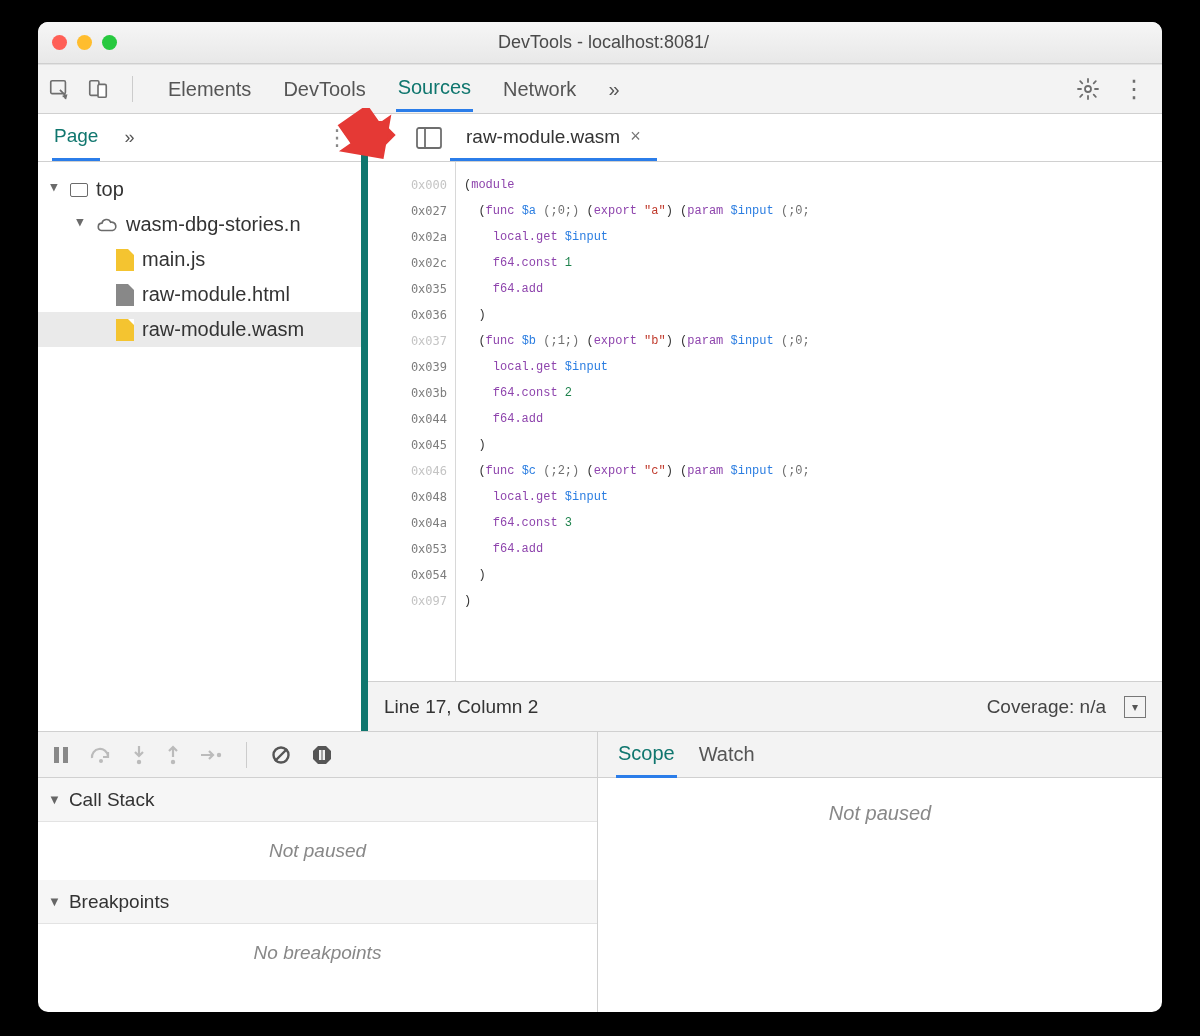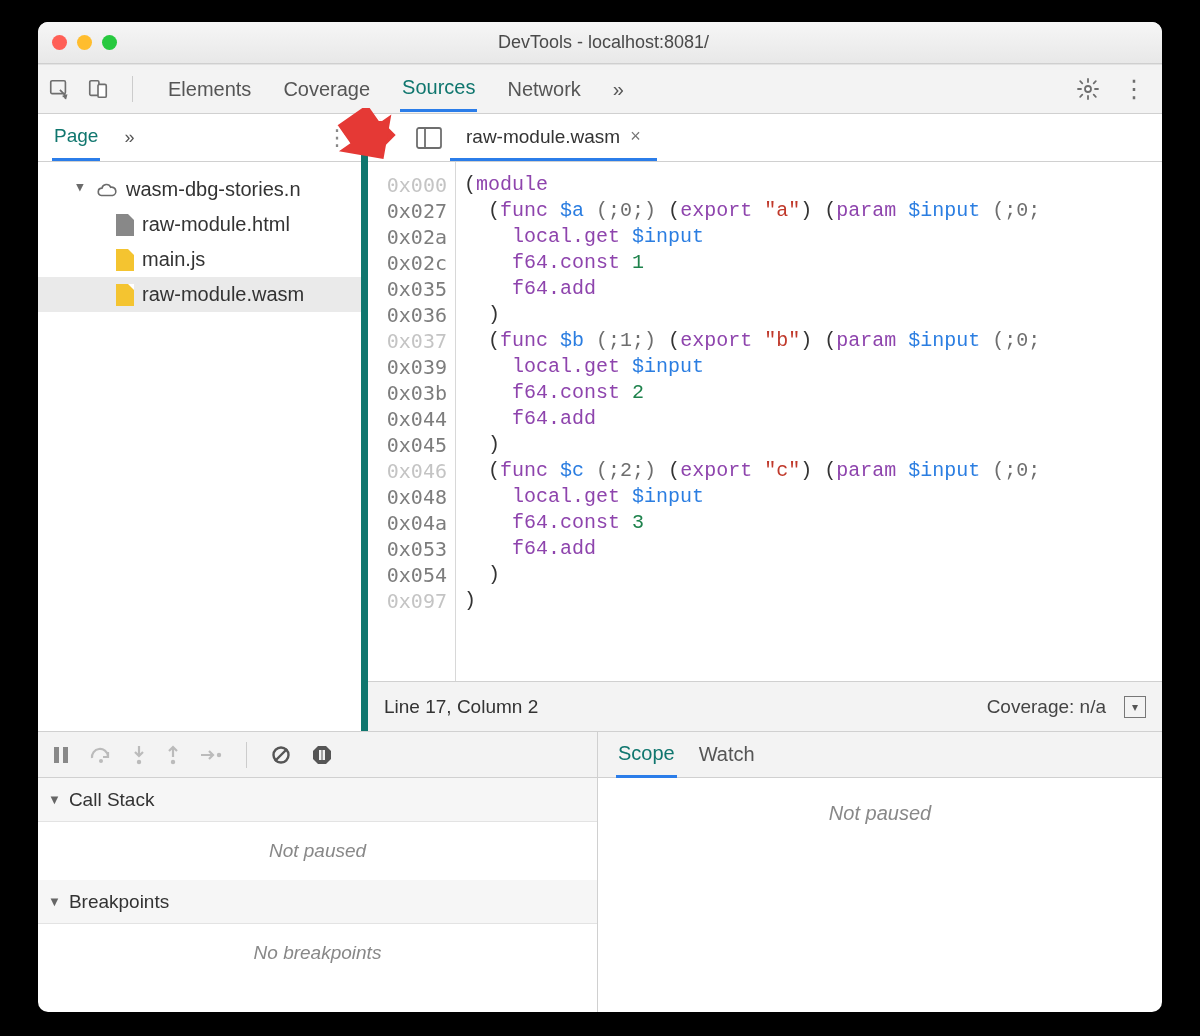--- a/index.html
+++ b/index.html
@@ -89,21 +89,21 @@
   .editor-pane { flex:1; display:flex; flex-direction:column; min-width:0; position:relative;}
   .editor-tabs {
     height:48px; display:flex; align-items:flex-end; border-bottom:1px solid #d0d0d0;
     padding-left:6px; gap:0; font-size:19px; color:#555; position:relative;
   }
   .ed-icon { width:42px; height:100%; display:flex; align-items:center; justify-content:center; color:#6e6e6e;}
   .ed-tab { height:46px; display:flex; align-items:center; gap:10px; padding:0 16px; border-bottom:3px solid transparent;}
   .ed-tab.active { border-bottom-color:#2b7de9; color:#333;}
   .ed-close { font-size:18px; color:#777;}
   .arrow-overlay { position:absolute; left:-36px; top:-6px; z-index:5;}
-  .code-wrap { flex:1; display:flex; overflow:hidden; font-family: ui-monospace, Menlo, Consolas, monospace; font-size:20px; line-height:26px; }
+  .code-wrap { flex:1; display:flex; overflow:hidden; font-family: ui-monospace, Menlo, Consolas, monospace; font-size:12px; line-height:26px; }
   .gutter { width:88px; border-right:1px solid #d8d8d8; text-align:right; padding:10px 8px 10px 0; color:#7d7d7d; font-family:inherit;}
   .gutter .muted { color:#c4c4c4; }
   .code { padding:10px 0 10px 8px; white-space:pre; overflow:hidden; flex:1; font-family:Liberation Mono, monospace;}
   .kw { color:#8e44ad; }
   .nm { color:#2a7de1; }
   .cm { color:#6e6e6e; }
   .str { color:#c0392b; }
   .num { color:#1e824c; }
   .status {
     height:50px; border-top:1px solid #d0d0d0;
@@ -153,21 +153,21 @@
     </div>
     <div class="tb-icon">
       <svg width="22" height="22" viewBox="0 0 24 24" fill="none" stroke="#6e6e6e" stroke-width="1.8">
           <rect x="3" y="3" width="10" height="16" rx="1.5"></rect>
           <rect x="12" y="7" width="9" height="14" rx="1.5" fill="#fff"></rect>
         </svg>
     </div>
     <span class="tb-sep"></span>
     <div class="tabs">
       <span class="tab">Elements</span>
-      <span class="tab">Coverage</span>
+      <span class="tab">DevTools</span>
       <span class="tab active">Sources</span>
       <span class="tab">Network</span>
       <span class="tab overflow">»</span>
     </div>
     <div class="tb-right">
       <span>
         <svg width="24" height="24" viewBox="0 0 24 24" stroke="#6e6e6e" stroke-width="1.8" fill="#6e6e6e">
             <circle cx="12" cy="12" r="3" fill="#fff"></circle>
             <path d="M12 2v3M12 19v3M4.2 4.2l2.1 2.1M17.7 17.7l2.1 2.1M2 12h3M19 12h3M4.2 19.8l2.1-2.1M17.7 6.3l2.1-2.1" stroke-linecap="round"></path>
           </svg>
@@ -177,36 +177,41 @@
   </div>
 
   <div class="middle">
     <div class="sidebar">
       <div class="sidebar-tabs">
         <span class="tab active">Page</span>
         <span class="overflow">»</span>
         <span class="kebab">⋮</span>
       </div>
       <div class="file-tree">
+        <div class="row indent1">
+          <span class="tri"></span>
+          <span class="ic-frame"></span>
+          <span>top</span>
+        </div>
         <div class="row indent2">
           <span class="tri"></span>
           <span class="ic-cloud">
             <svg width="22" height="16" viewBox="0 0 24 16" fill="none" stroke="#6b6b6b" stroke-width="1.8">
                 <path d="M6 14a4 4 0 0 1 .5-7.97A5 5 0 0 1 16 5a4 4 0 0 1 2 9H6z"></path>
               </svg>
           </span>
           <span>wasm-dbg-stories.n</span>
         </div>
         <div class="row indent3">
+          <span class="ic-file y"></span>
+          <span>main.js</span>
+        </div>
+        <div class="row indent3">
           <span class="ic-file"></span>
           <span>raw-module.html</span>
-        </div>
-        <div class="row indent3">
-          <span class="ic-file y"></span>
-          <span>main.js</span>
         </div>
         <div class="row indent3 selected">
           <span class="ic-file y"></span>
           <span>raw-module.wasm</span>
         </div>
       </div>
     </div>
 
     <div class="editor-pane">
       <div class="editor-tabs">

